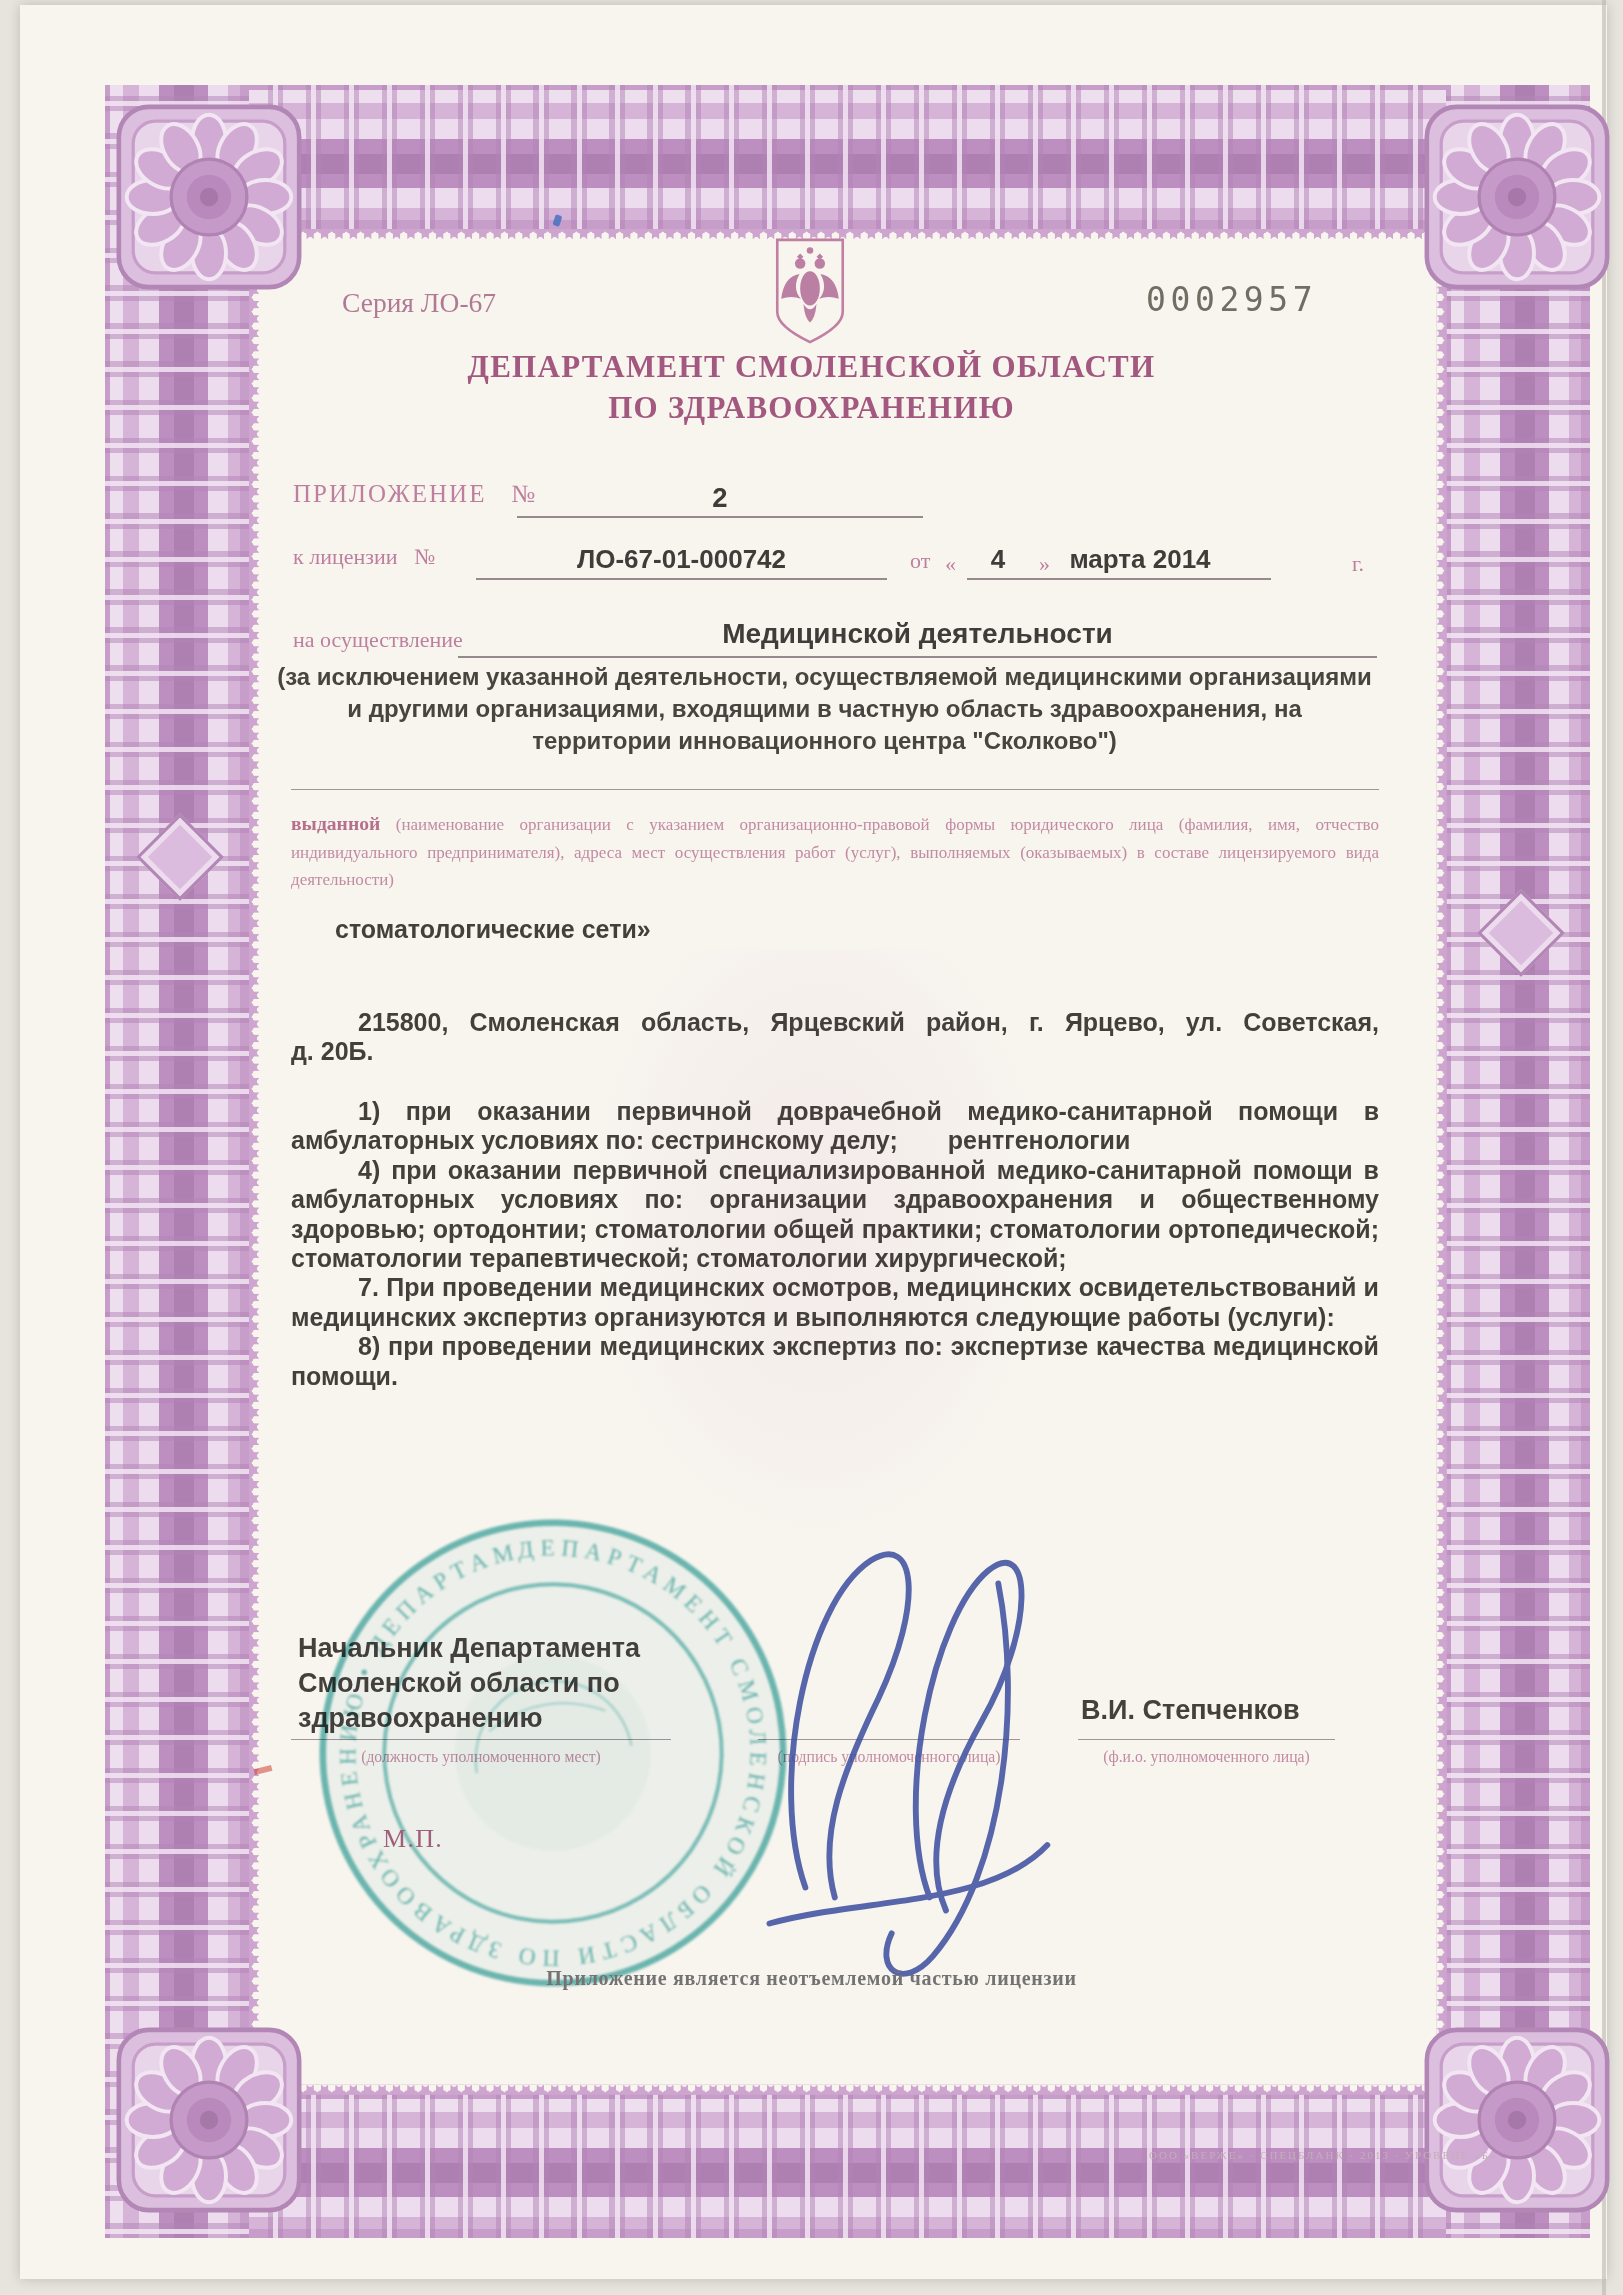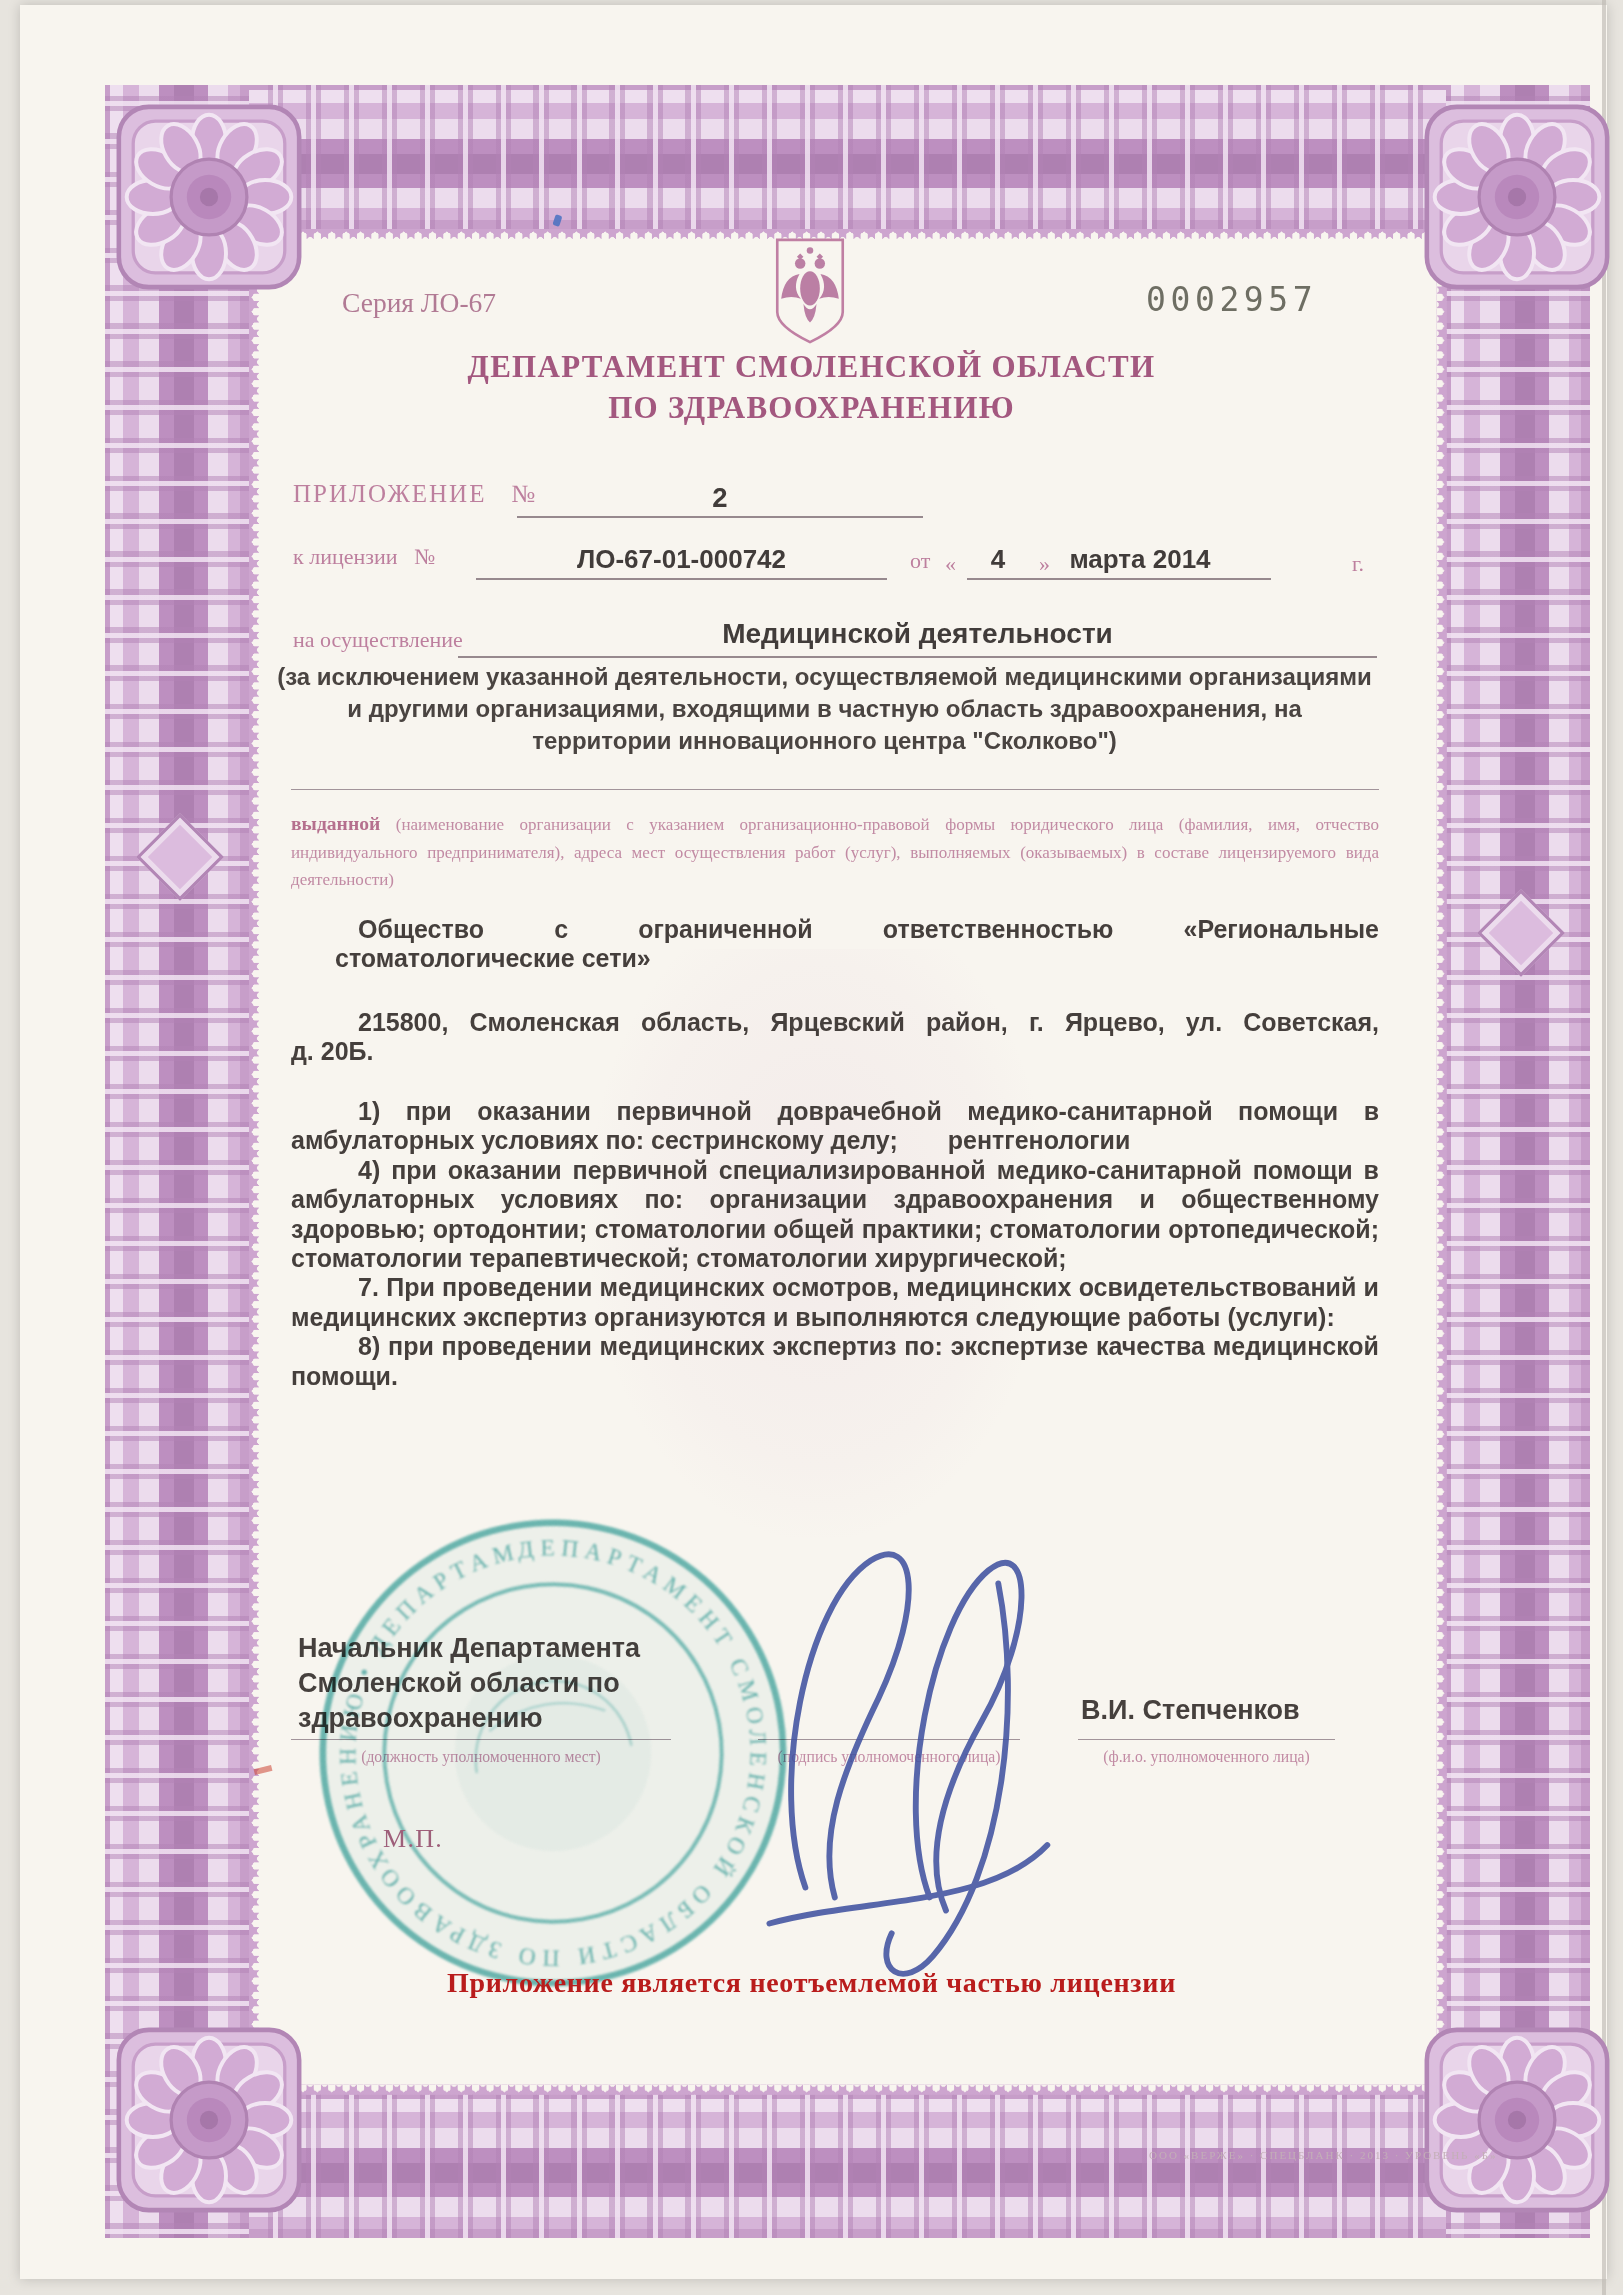--- a/index.html
+++ b/index.html
@@ -73,21 +73,21 @@
   .body-col{left:291px;width:1088px;}
   .bodyp{
     font-family:"Liberation Sans", sans-serif;font-weight:bold;color:#453f3c;
     font-size:25px;line-height:29.4px;text-align:justify;text-indent:67px;margin:0;
   }
   .jline{text-align:justify;text-align-last:justify;}
   .rule{border-top:1.3px solid #a2949a;}
   .subnote{font-size:15.7px;color:#c28ba4;text-align:center;}
   .footer{
     width:1623px;text-align:center;font-weight:bold;
-    color:#b91c1c;font-size:28px;letter-spacing:0.7px;
+    color:#737373;font-size:20px;letter-spacing:0.7px;
   }
   .micro{font-size:11px;color:#c3afb7;letter-spacing:2px;}
   .mp{font-size:26px;color:#9e5f7a;letter-spacing:1.3px;}
   .watermark{
     left:589px;top:949px;width:458px;height:589px;
     background:radial-gradient(ellipse at 50% 45%, rgba(197,144,186,.10), rgba(197,144,186,.04) 55%, transparent 72%);
   }
   .speck-blue{left:554px;top:215px;width:6.5px;height:10.5px;background:#3f6dc0;opacity:.8;border-radius:2px;transform:rotate(18deg);}
   .mark-red{left:254px;top:1767px;width:18.3px;height:5.9px;background:#cc4433;opacity:.55;transform:rotate(-14deg);}
 </style>
@@ -209,21 +209,20 @@
 <div class="abs note-center" style="top:693px;">и другими организациями, входящими в частную область здравоохранения, на</div>
 <div class="abs note-center" style="top:725px;">территории инновационного центра "Сколково")</div>
 
 <div class="abs rule" style="left:291px;top:789px;width:1088px;"></div>
 <div class="abs body-col smallnote" style="top:810px;">
   <span style="font-weight:bold;font-size:19.6px;color:#b5708e;">выданной</span>
   <span>(наименование организации с указанием организационно-правовой формы юридического лица (фамилия, имя, отчество индивидуального предпринимателя), адреса мест осуществления работ (услуг), выполняемых (оказываемых)  в составе лицензируемого вида деятельности)</span>
 </div>
 
 <div class="abs body-col" style="top:915px;">
-  <div class="bodyp jline" style="text-indent:0;padding-left:67px;">Общество с ограниченной ответственностью «Региональные</div>
   <div class="bodyp" style="text-indent:0;margin-left:44px;">стоматологические сети»</div>
 </div>
 <div class="abs body-col" style="top:1008px;">
   <div class="bodyp jline" style="text-indent:0;padding-left:67px;">215800, Смоленская область, Ярцевский район, г. Ярцево, ул. Советская,</div>
   <div class="bodyp" style="text-indent:0;">д. 20Б.</div>
 </div>
 
 <div class="abs body-col" style="top:1097px;">
   <p class="bodyp">1) при оказании первичной доврачебной медико-санитарной помощи в амбулаторных условиях по: сестринскому делу;  рентгенологии</p>
   <p class="bodyp">4) при оказании первичной специализированной медико-санитарной помощи в амбулаторных условиях по: организации здравоохранения и общественному здоровью; ортодонтии; стоматологии общей практики; стоматологии ортопедической; стоматологии терапевтической; стоматологии хирургической;</p>

